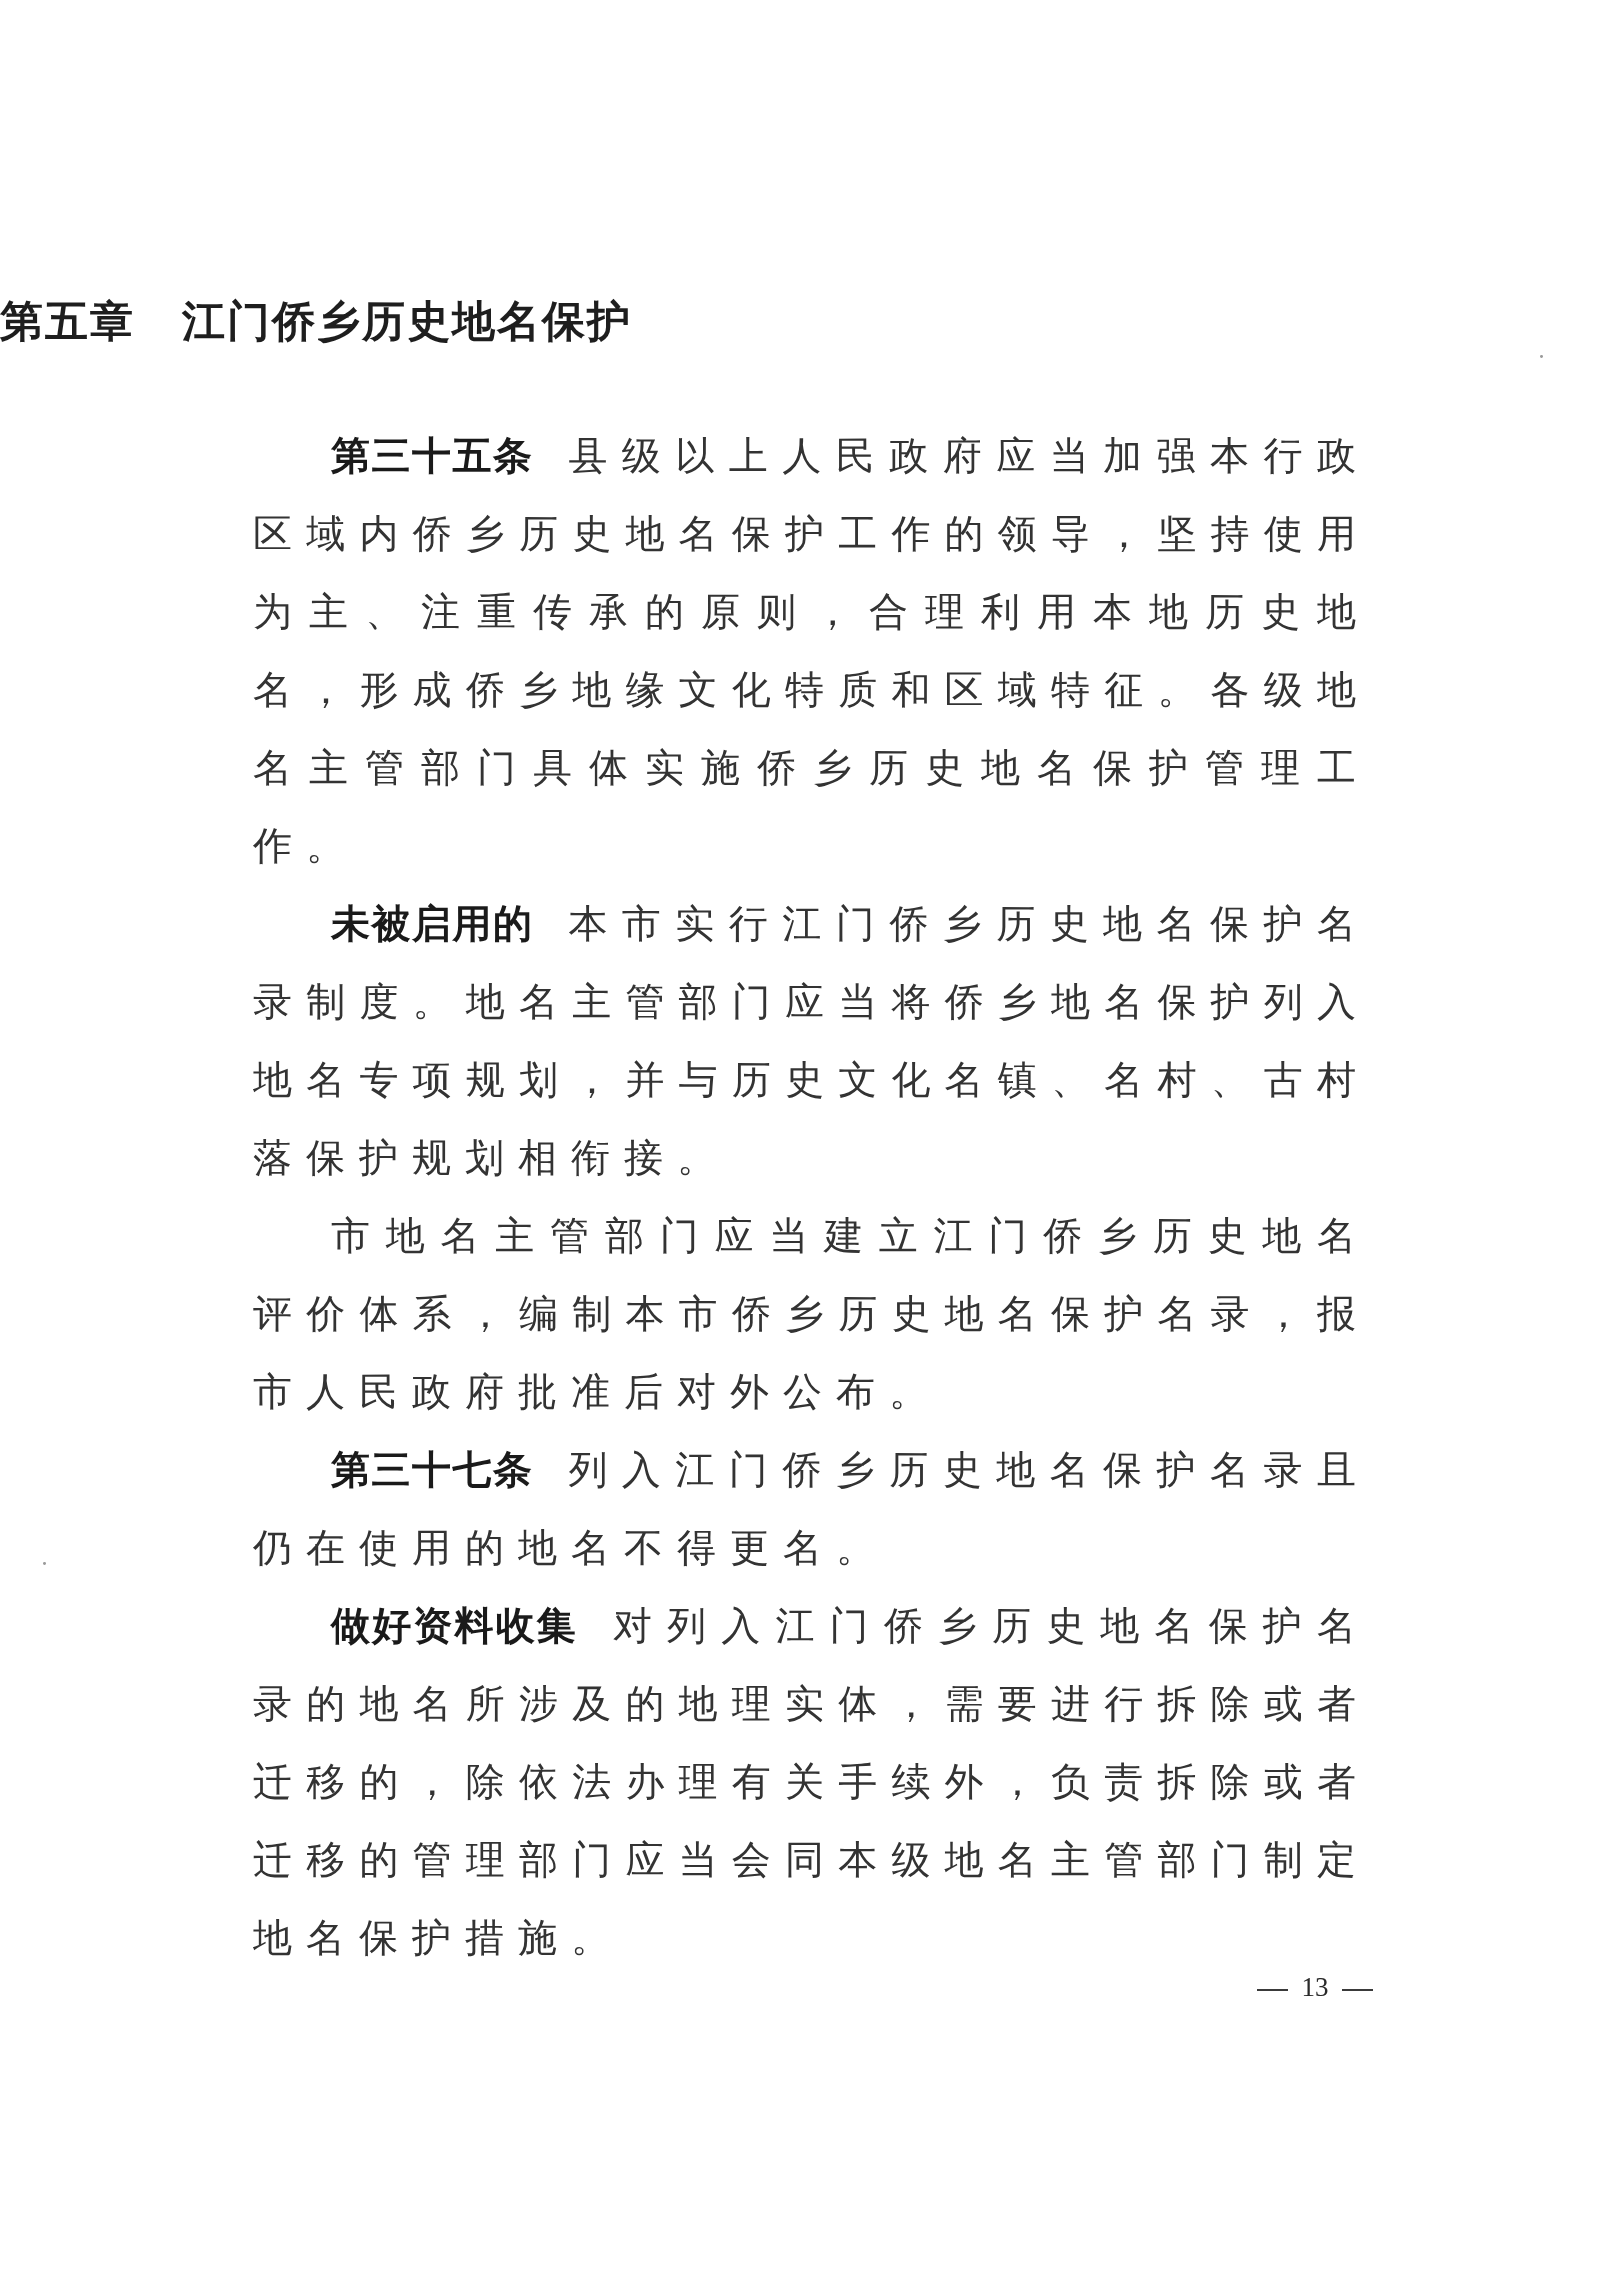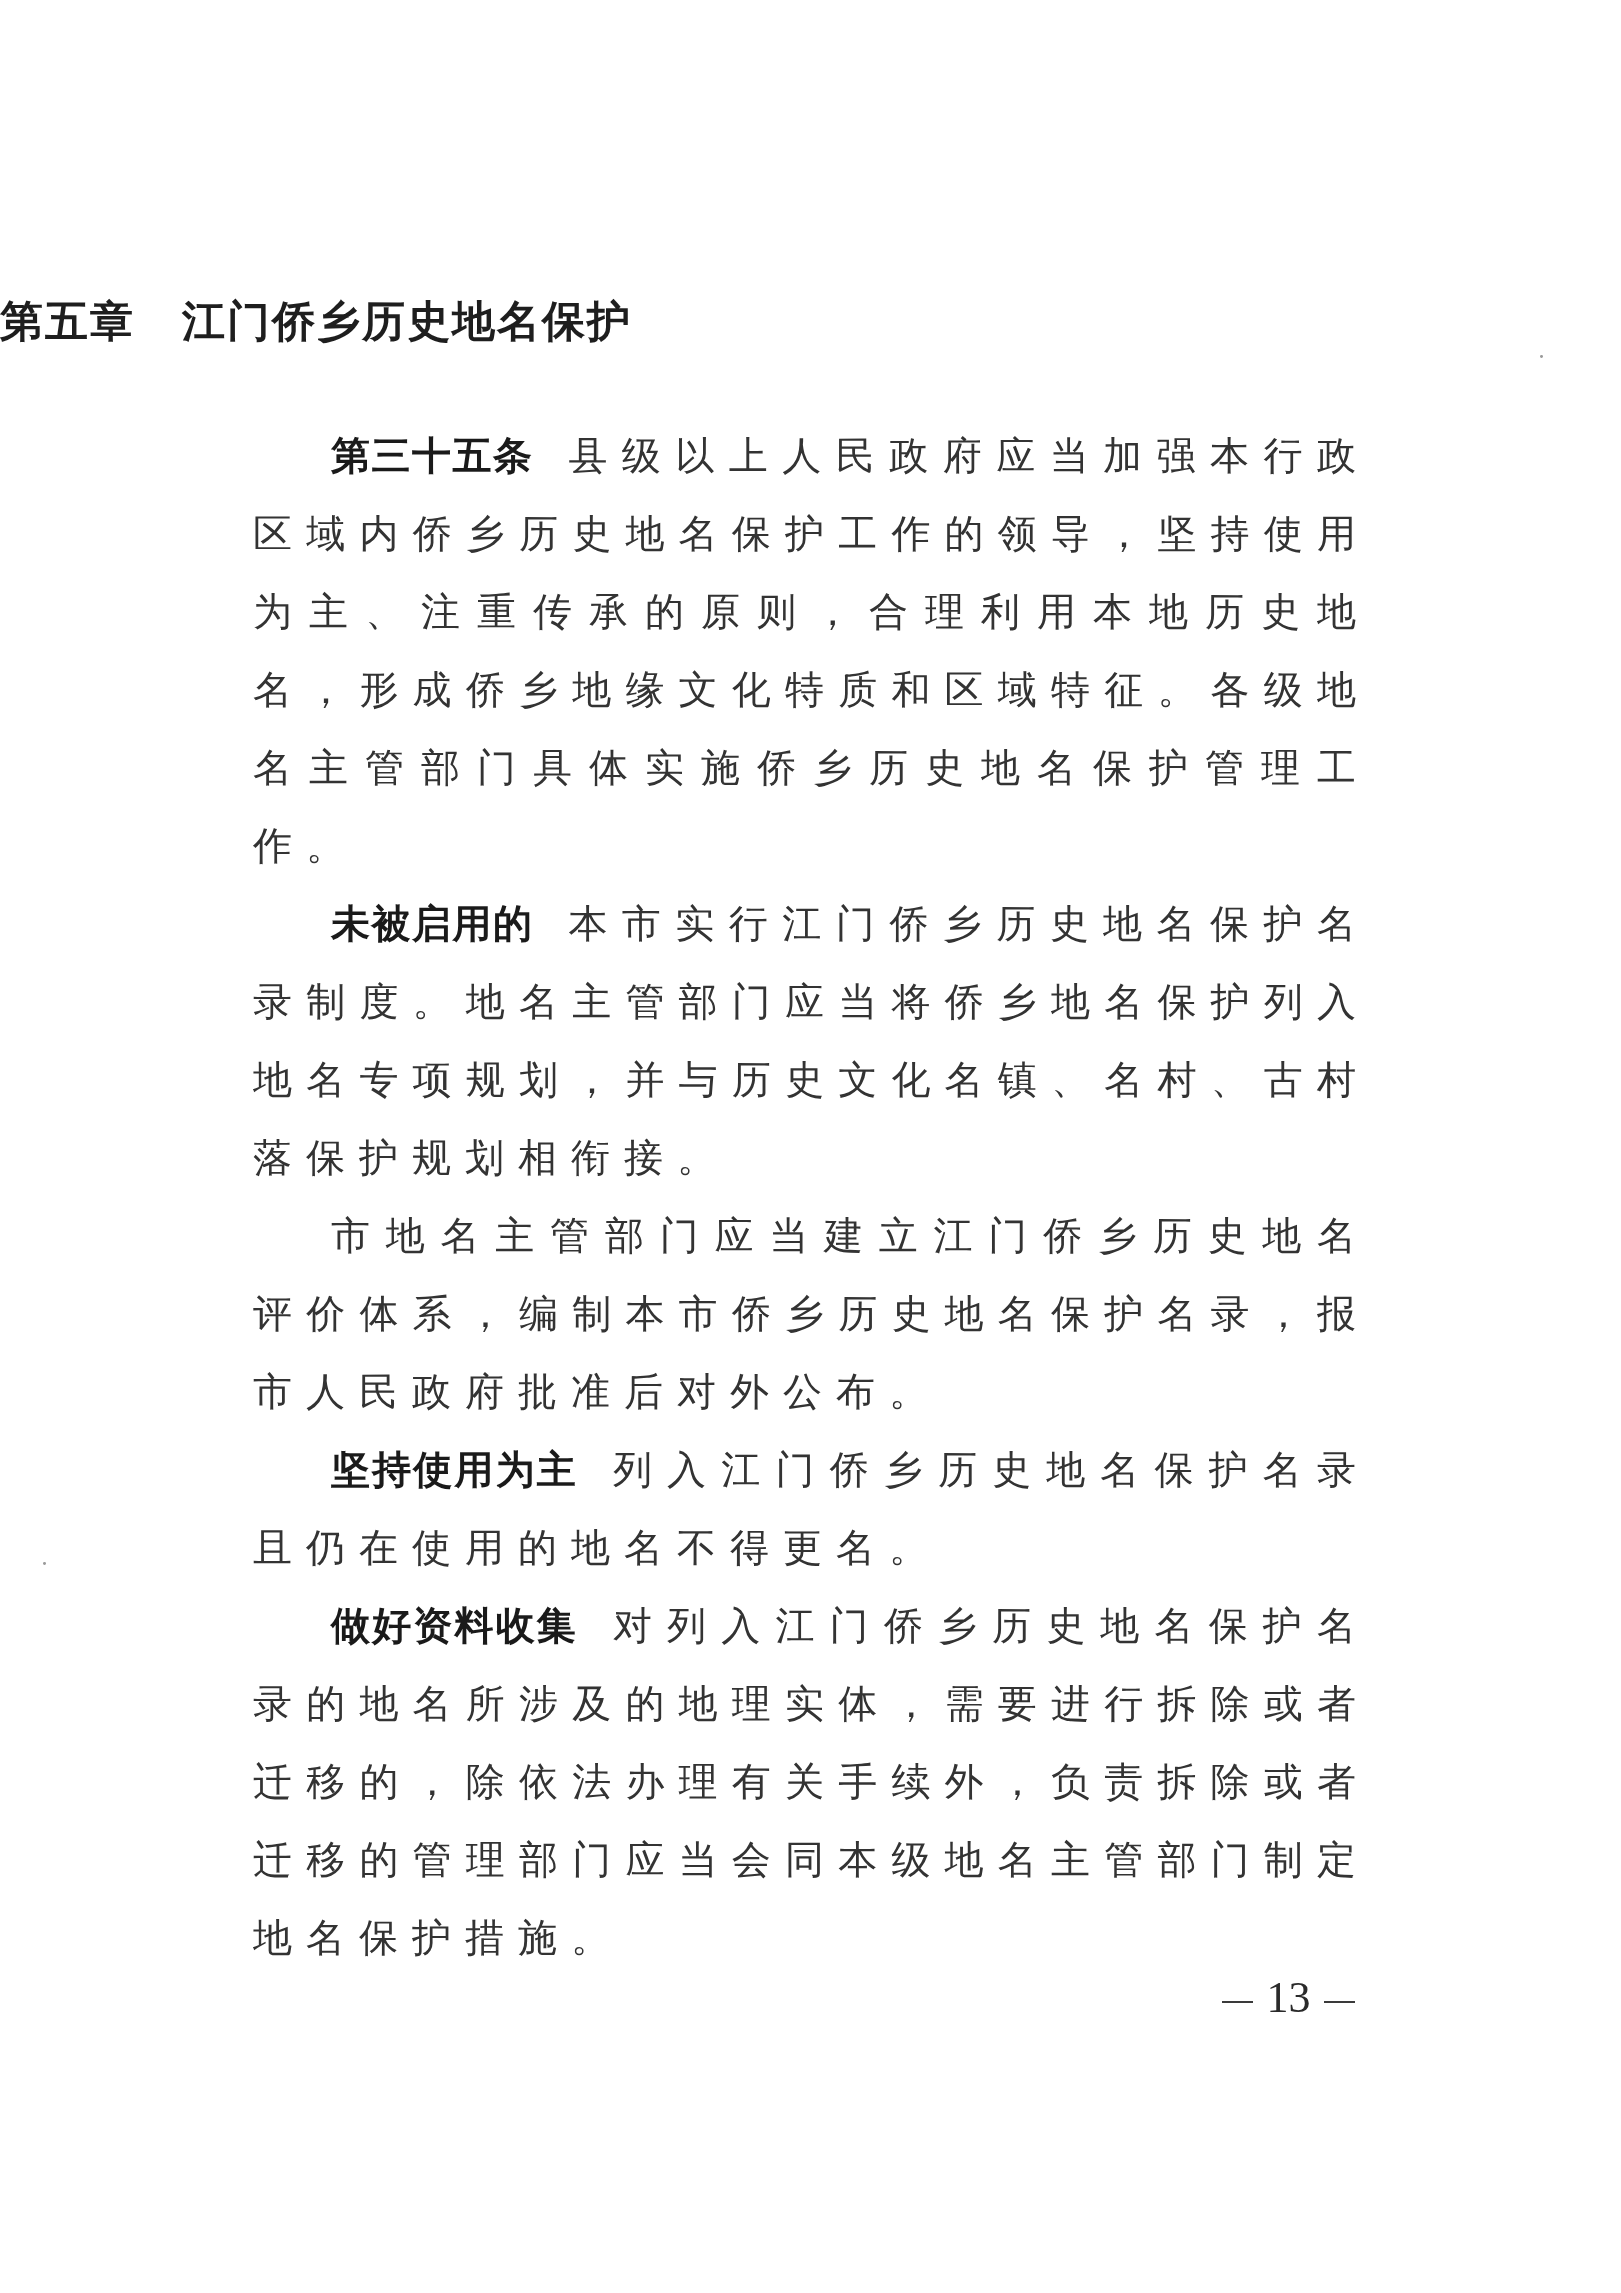--- a/index.html
+++ b/index.html
@@ -58,23 +58,23 @@
     }
     .para .article-no {
       font-weight: bold;
       color: #1a1a1a;
       letter-spacing: 1px;
       margin-right: 35px;
     }
     .page-number {
       position: absolute;
       top: 1972px;
-      left: 1208px;
+      left: 1243px;
       font-family: "Liberation Serif", "DejaVu Serif", serif;
-      font-size: 44px;
+      font-size: 27px;
       color: #2a2a2a;
       white-space: nowrap;
     }
     .page-number .dash {
       display: inline-block;
       width: 31px;
       height: 2px;
       background: #3a3a3a;
       vertical-align: middle;
       margin: 0 13.7px;
@@ -97,21 +97,21 @@
   </h1>
 
   <div class="body-text">
     <p class="para"><span class="article-no">第三十五条</span><span>县级以上人民政府应当加强本行政区域内侨乡历史地名保护工作的领导，坚持使用为主、注重传承的原则，合理利用本地历史地名，形成侨乡地缘文化特质和区域特征。各级地名主管部门具体实施侨乡历史地名保护管理工作。</span></p>
 
     <p class="para"><span class="article-no">未被启用的</span><span>本市实行江门侨乡历史地名保护名录制度。地名主管部门应当将侨乡地名保护列入地名专项规划，并与历史文化名镇、名村、古村落保护规划相衔接。</span></p>
 
     <p class="para"><span>市地名主管部门应当建立江门侨乡历史地名评价体系，编制本市侨乡历史地名保护名录，报市人民政府批准后对外公布。</span></p>
 
 
-    <p class="para"><span class="article-no">坚持使用为主</span><span>列入江门侨乡历史地名保护名录且仍在使用的地名不得更名。</span></p>
+    <p class="para"><span class="article-no">第三十七条</span><span>列入江门侨乡历史地名保护名录且仍在使用的地名不得更名。</span></p>
 
 
     <p class="para"><span class="article-no">做好资料收集</span><span>对列入江门侨乡历史地名保护名录的地名所涉及的地理实体，需要进行拆除或者迁移的，除依法办理有关手续外，负责拆除或者迁移的管理部门应当会同本级地名主管部门制定地名保护措施。</span></p>
   </div>
 
   <div class="page-number">
     <span class="dash"></span><span>13</span><span class="dash"></span>
   </div>
 
   <span class="speck" style="left:1540px; top:355px;"></span>

